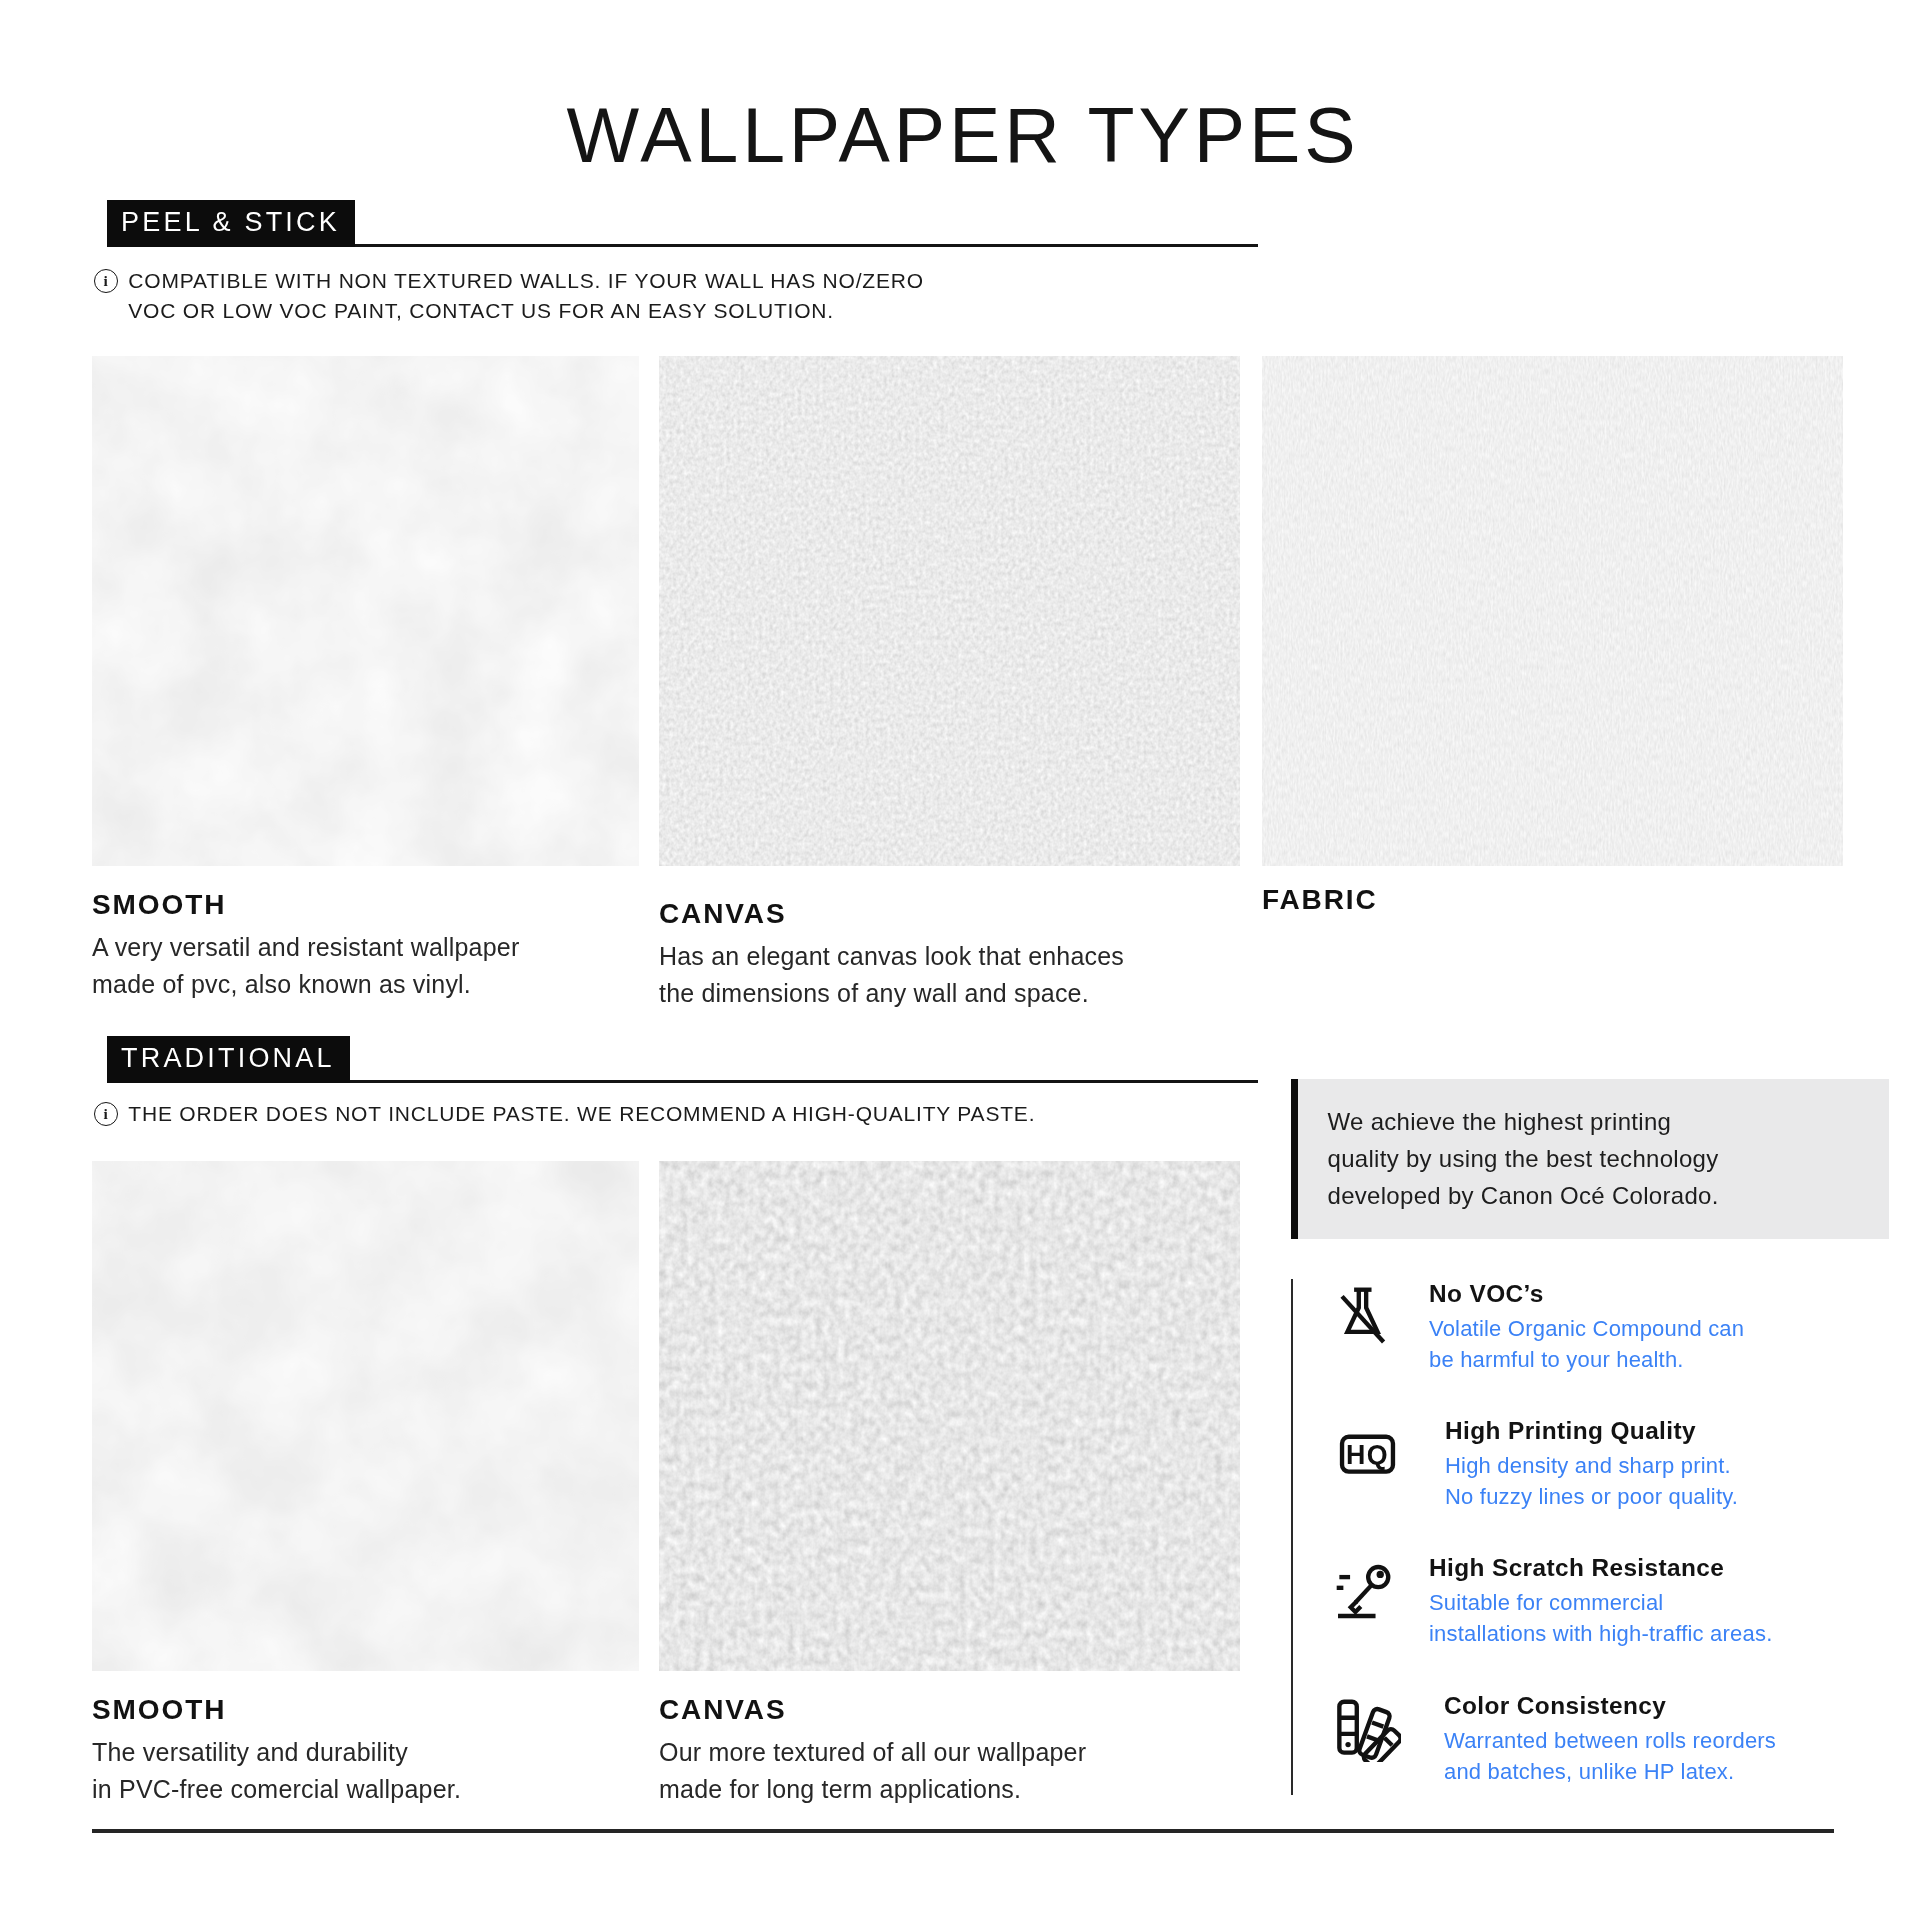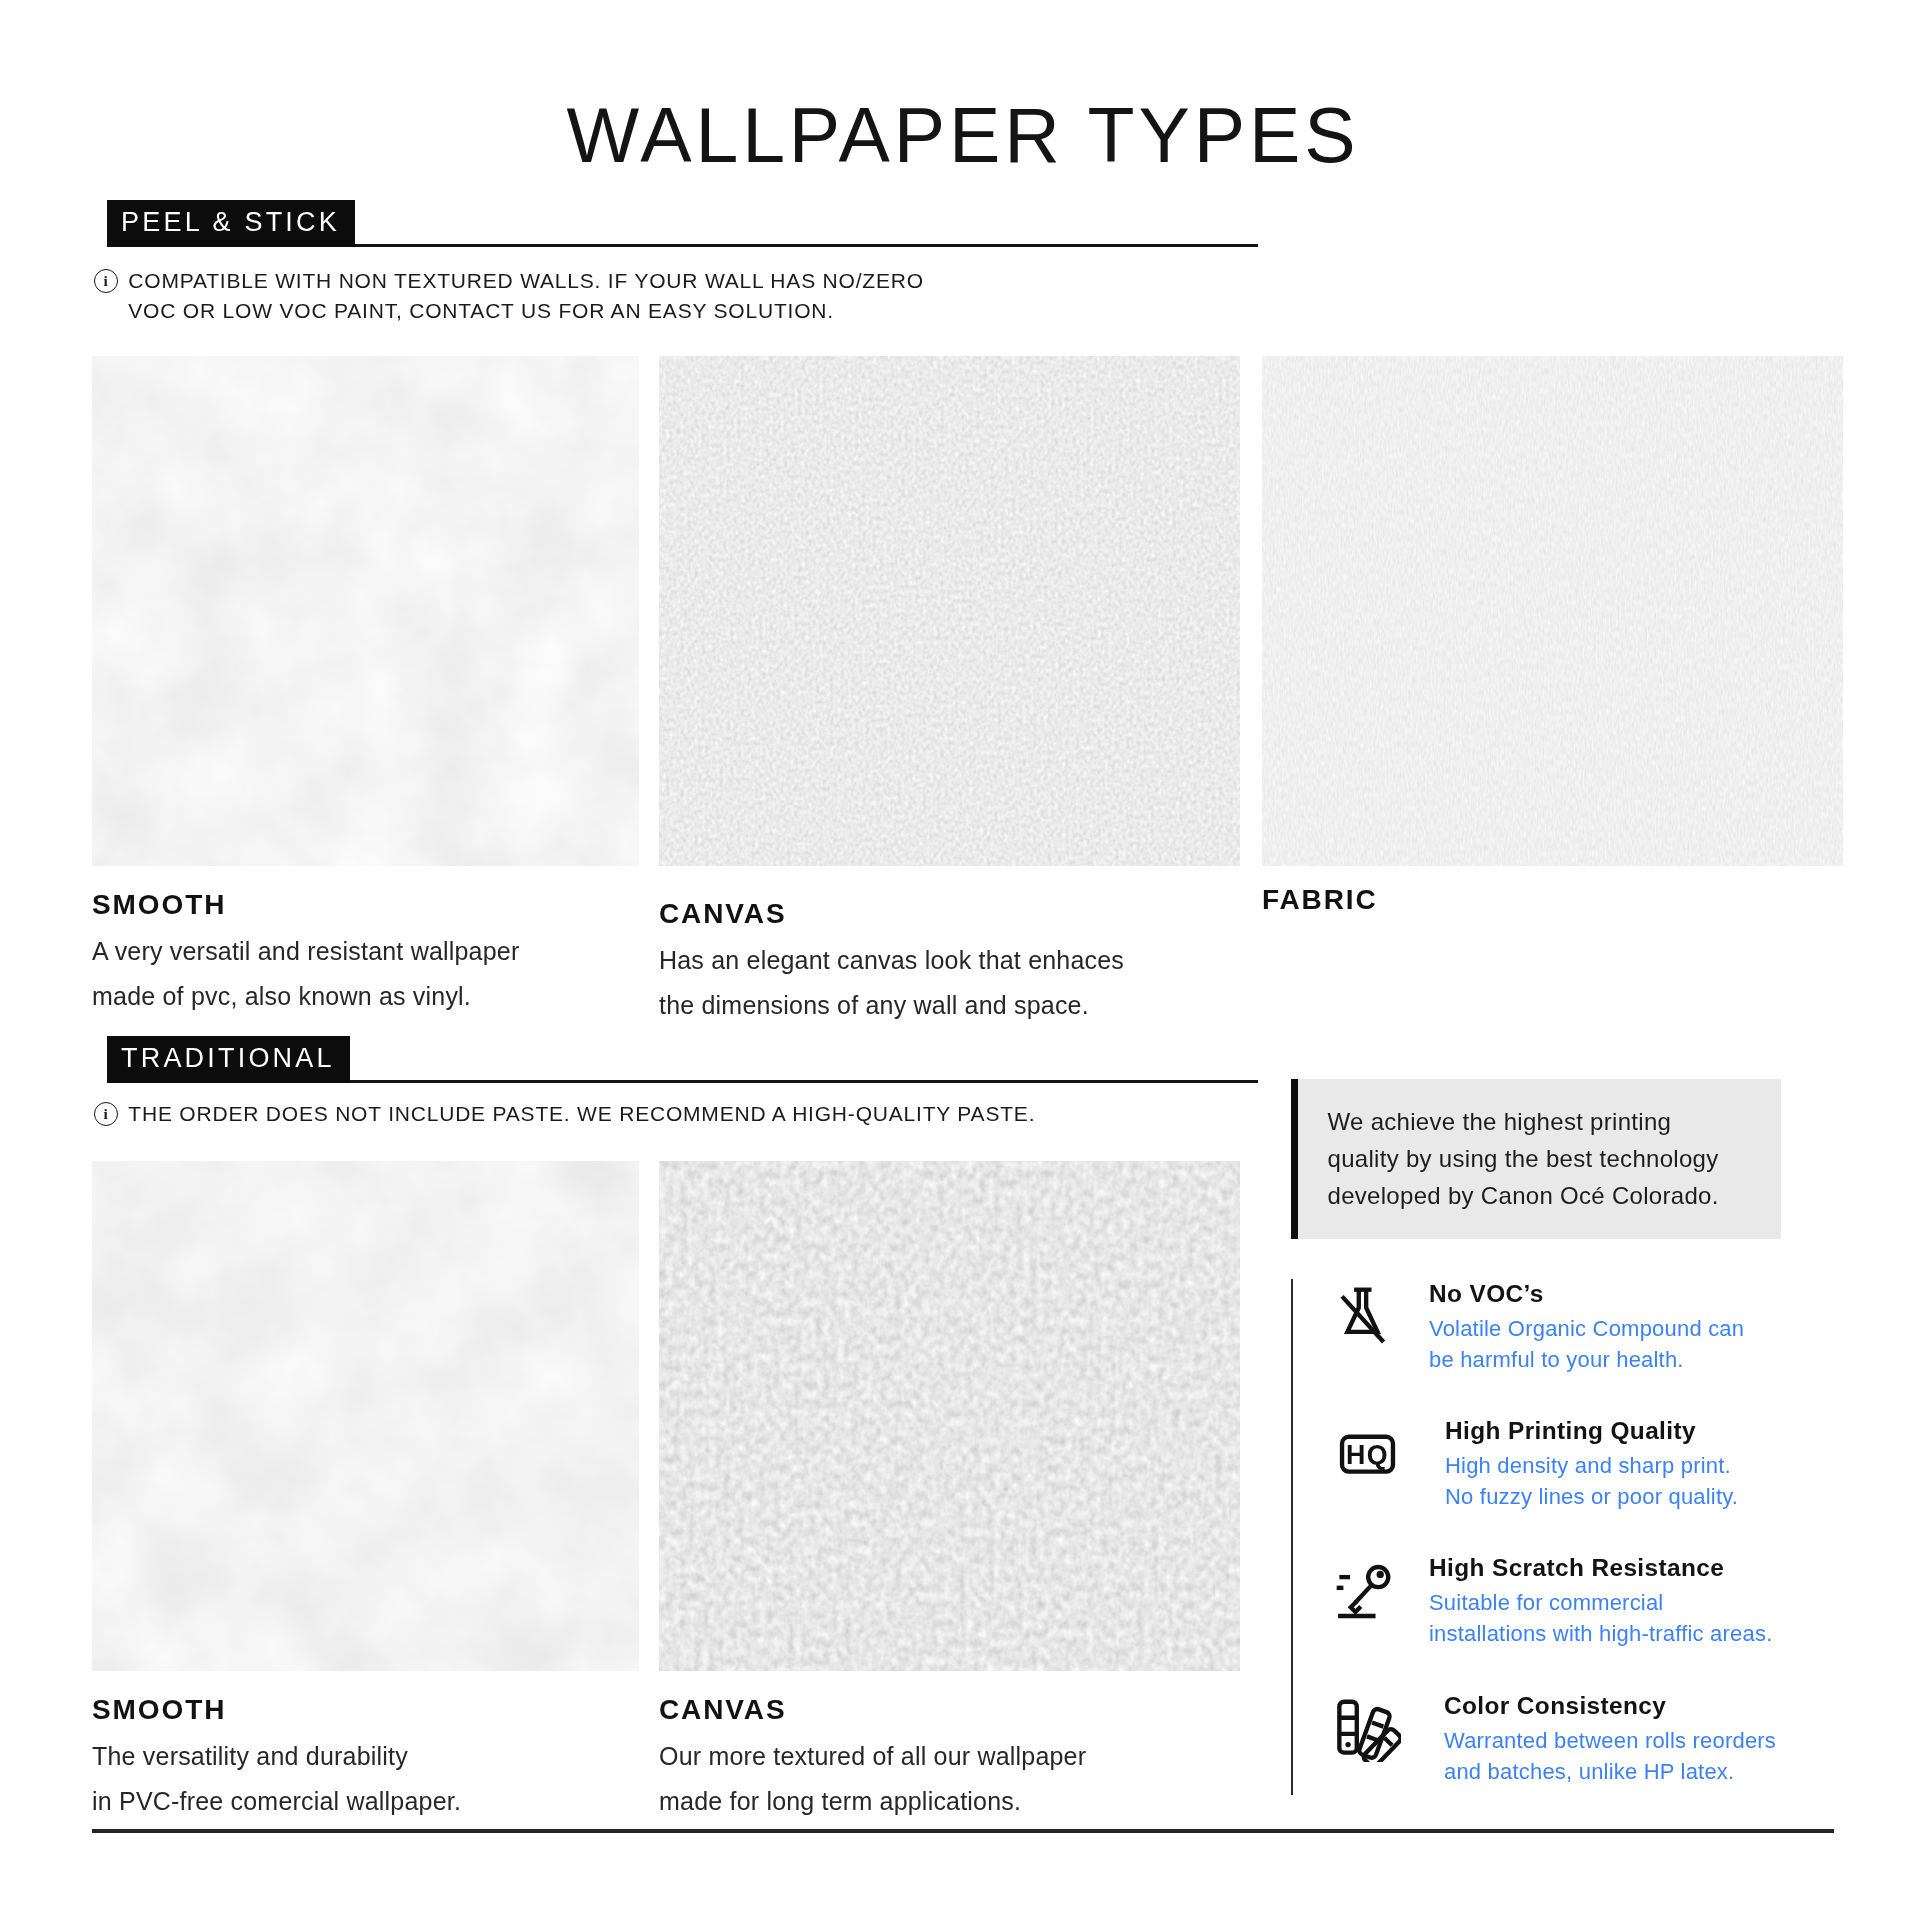--- a/index.html
+++ b/index.html
@@ -26,26 +26,26 @@
 
   .col{position:absolute;}
   #ps-col0{left:92px; top:356px; width:547px;}
   #ps-col1{left:659px;top:356px; width:581px;}
   #ps-col2{left:1262px;top:356px; width:581px;}
   #tr-col0{left:92px; top:1161px;width:547px;}
   #tr-col1{left:659px;top:1161px;width:581px;}
   .swatch{position:relative;width:100%;height:510px;background:#f6f6f6;overflow:hidden;}
   .swatch svg{position:absolute;inset:0;width:100%;height:100%;display:block;}
   .sw-name{font-size:28px;font-weight:600;letter-spacing:1.9px;color:#121212;}
-  .sw-desc{font-size:25px;line-height:45px;color:#272727;white-space:pre-line;letter-spacing:0.2px;}
+  .sw-desc{font-size:25px;line-height:37px;color:#272727;white-space:pre-line;letter-spacing:0.2px;}
   .mt-a .sw-name{margin-top:23px;}  .mt-a .sw-desc{margin-top:7.7px;}
   .mt-b .sw-name{margin-top:32px;}  .mt-b .sw-desc{margin-top:7.7px;}
   .mt-c .sw-name{margin-top:18px;}  .mt-c .sw-desc{margin-top:7.7px;}
 
-  .quality{position:absolute;left:1291px;top:1079px;width:490px;height:160px;box-sizing:border-box;
+  .quality{position:absolute;left:1291px;top:1079px;width:598px;height:160px;box-sizing:border-box;
            background:#e9e9ea;border-left:7.7px solid #0c0c0c;padding:24.4px 19px 0 29.5px;}
   .quality-text{font-size:24px;font-weight:500;line-height:37px;letter-spacing:0.3px;
                 color:#1d1d1d;white-space:pre-line;}
 
   .feat-line{position:absolute;left:1291px;top:1279px;width:1.9px;height:516px;background:#2a2a2a;}
   .feature{position:absolute;left:1334px;width:526px;display:flex;align-items:flex-start;gap:28px;}
   #feature-0{top:1280px;} #feature-1{top:1417px;gap:44px;} #feature-2{top:1554px;} #feature-3{top:1692px;gap:43px;}
   .f-icon{flex:0 0 67px;width:67px;height:67px;margin-top:2.6px;}
   .f-icon svg{width:100%;height:100%;display:block;}
   .f-title{font-size:24.4px;font-weight:700;letter-spacing:0.4px;color:#131313;}

